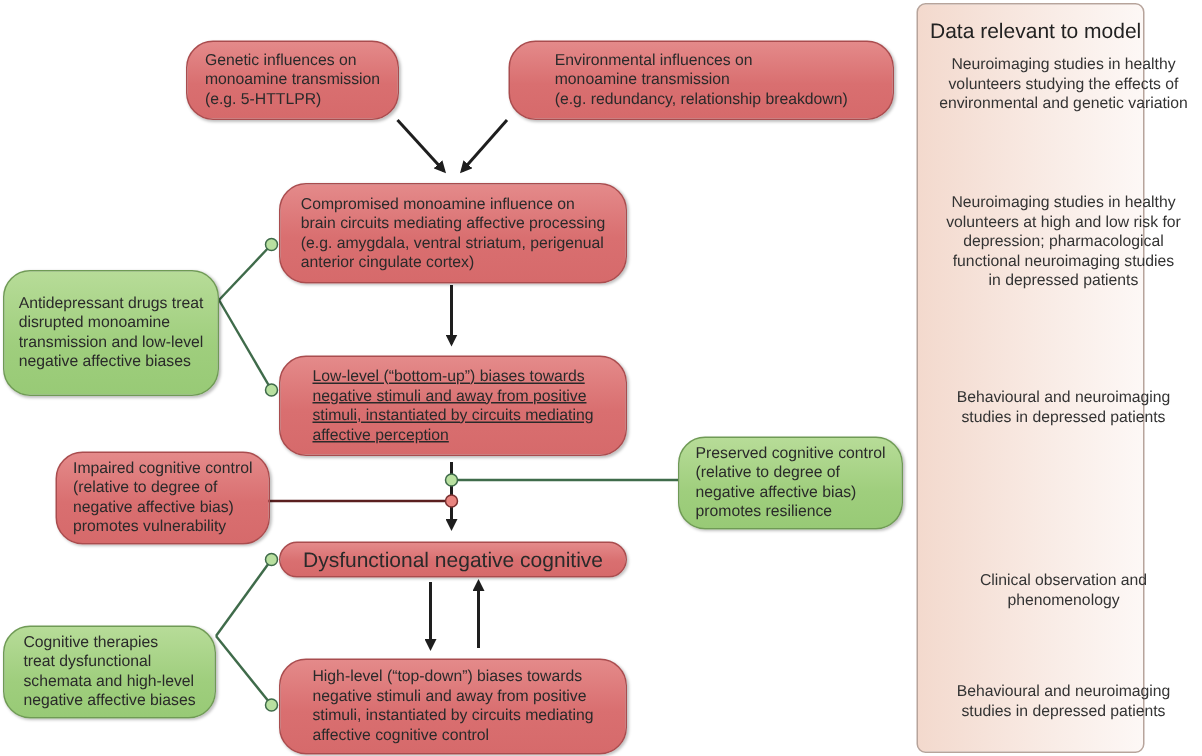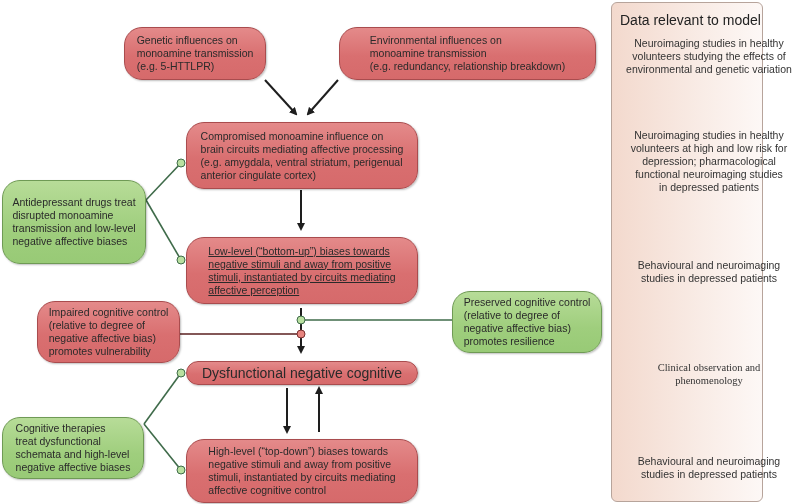--- a/index.html
+++ b/index.html
@@ -108,17 +108,17 @@
   <div class="panel-text" style="top:34px;">Neuroimaging studies in healthy
 volunteers studying the effects of
 environmental and genetic variation</div>
   <div class="panel-text" style="top:126px;">Neuroimaging studies in healthy
 volunteers at high and low risk for
 depression; pharmacological
 functional neuroimaging studies
 in depressed patients</div>
   <div class="panel-text" style="top:256px;">Behavioural and neuroimaging
 studies in depressed patients</div>
-  <div class="panel-text" style="top:358px;font-family:Liberation Serif, serif;">Clinical observation and
+  <div class="panel-text" style="top:378px;">Clinical observation and
 phenomenology</div>
   <div class="panel-text" style="top:452px;">Behavioural and neuroimaging
 studies in depressed patients</div>
 </div>
 
 </body></html>

